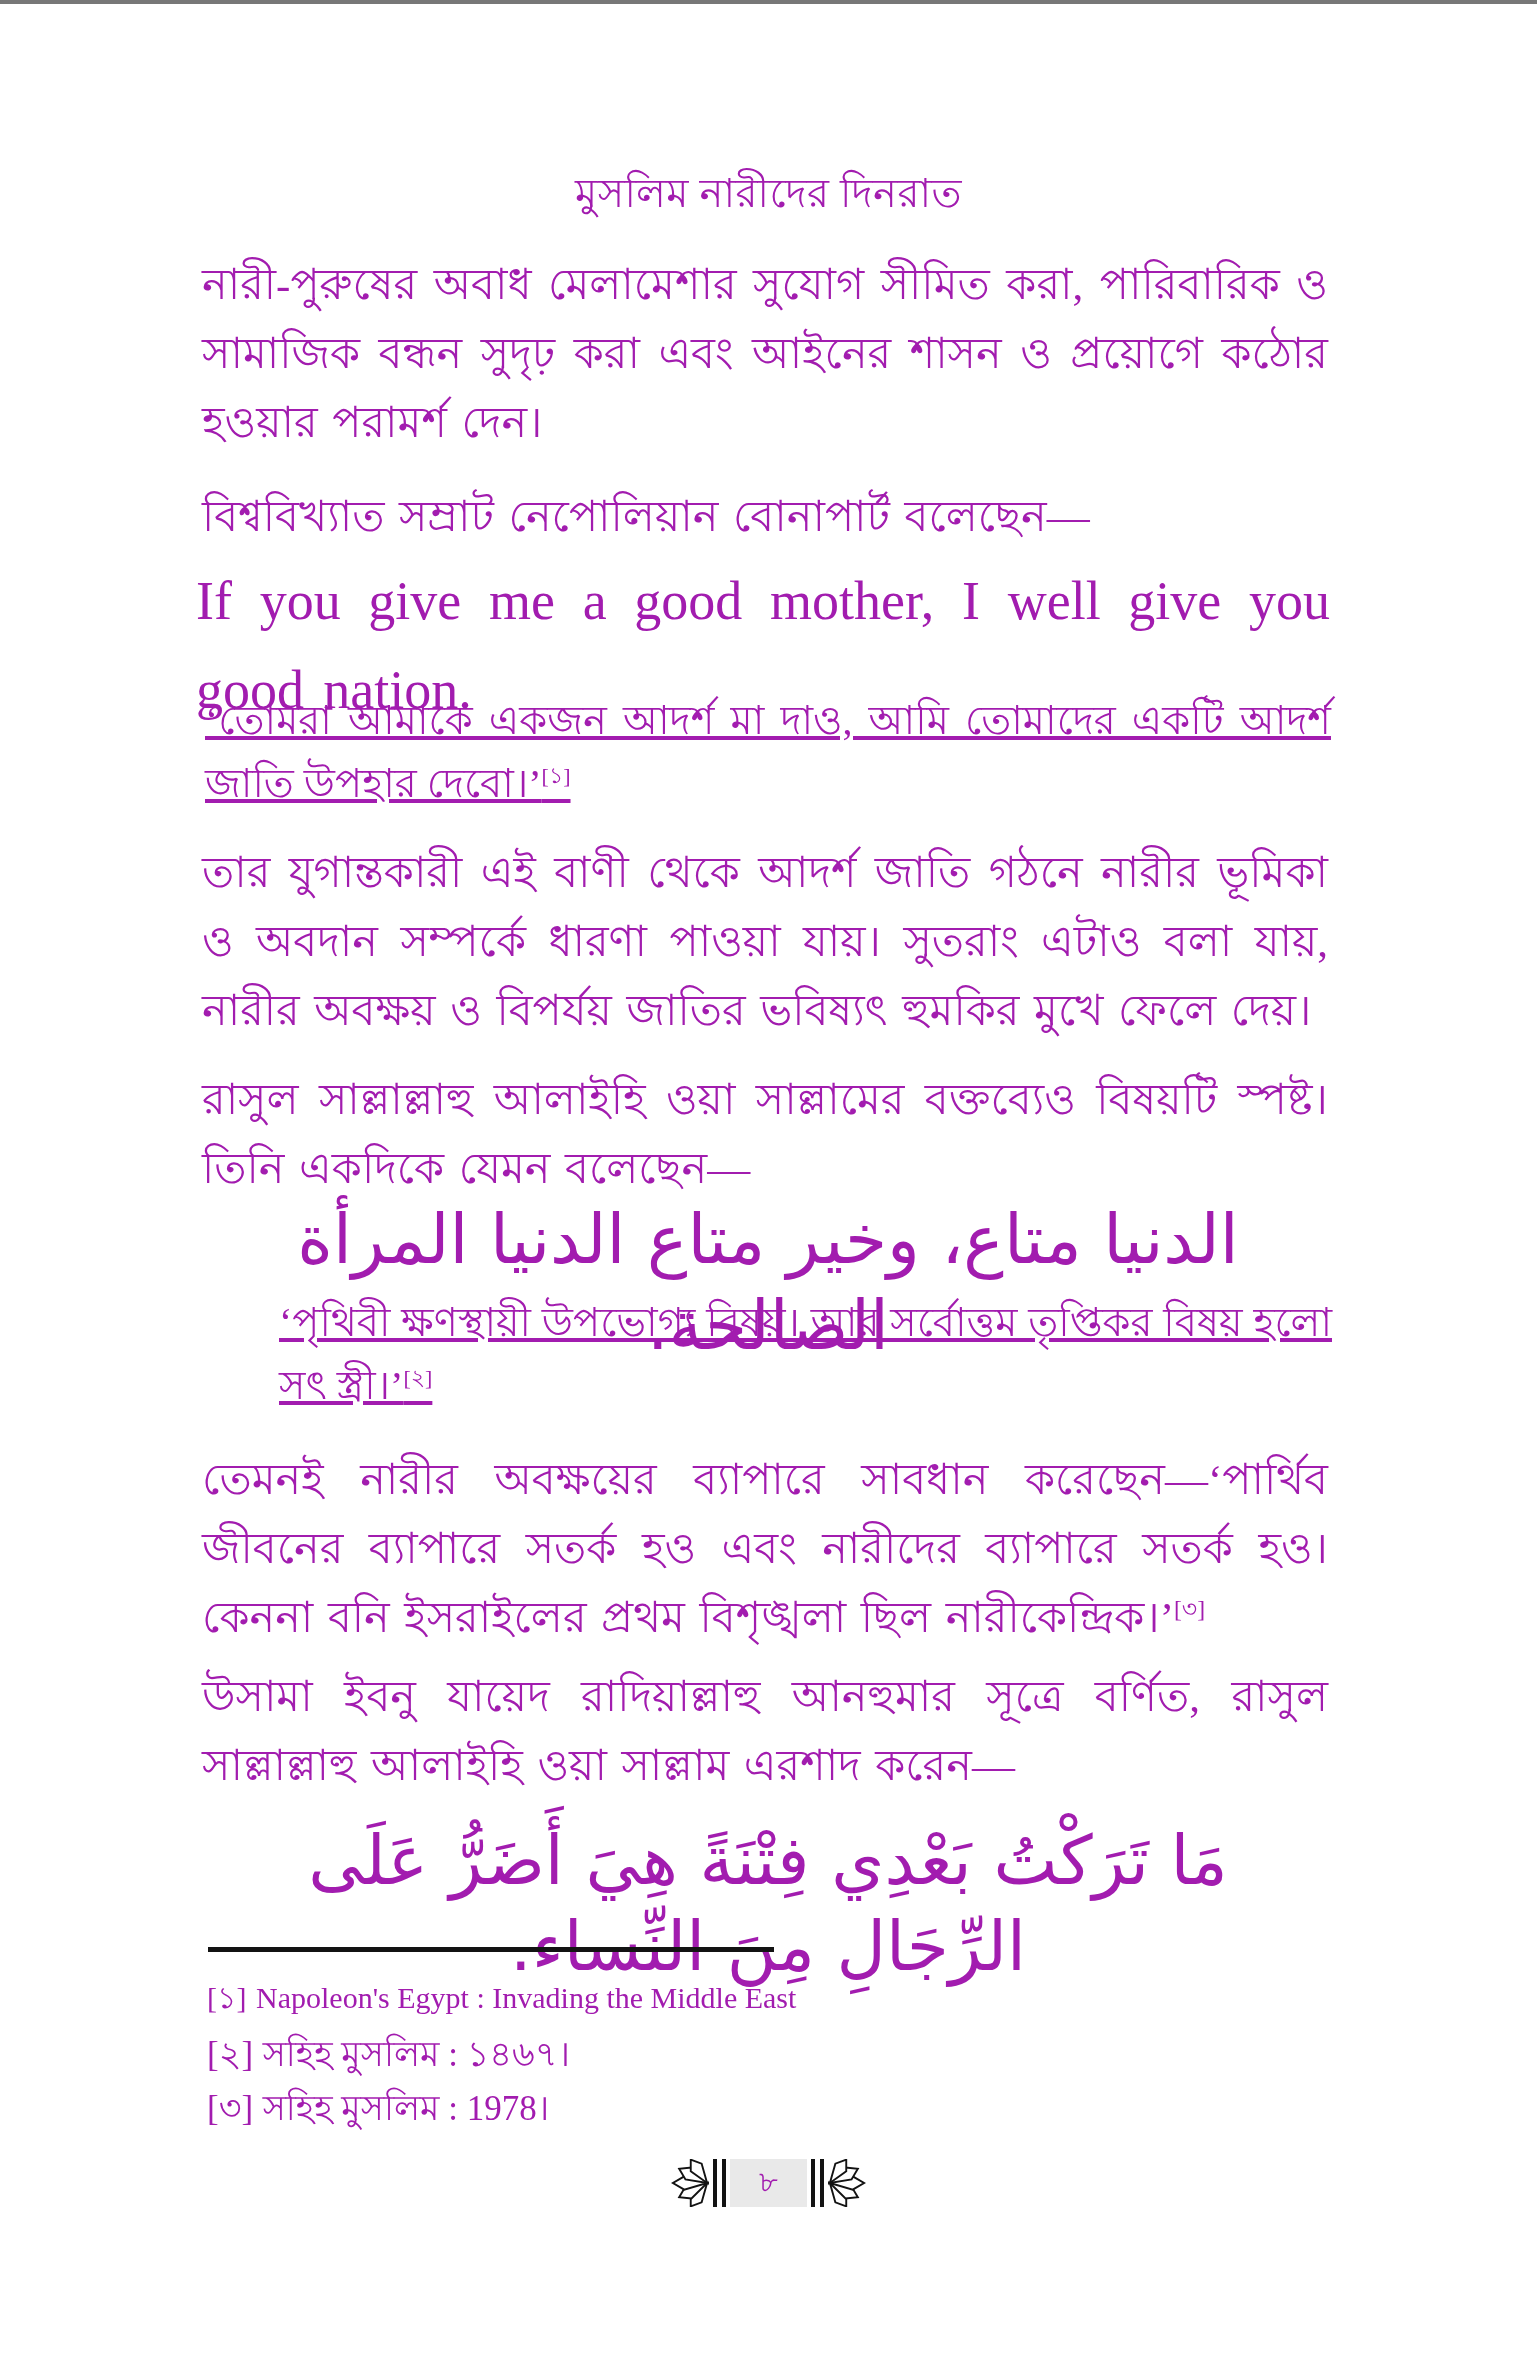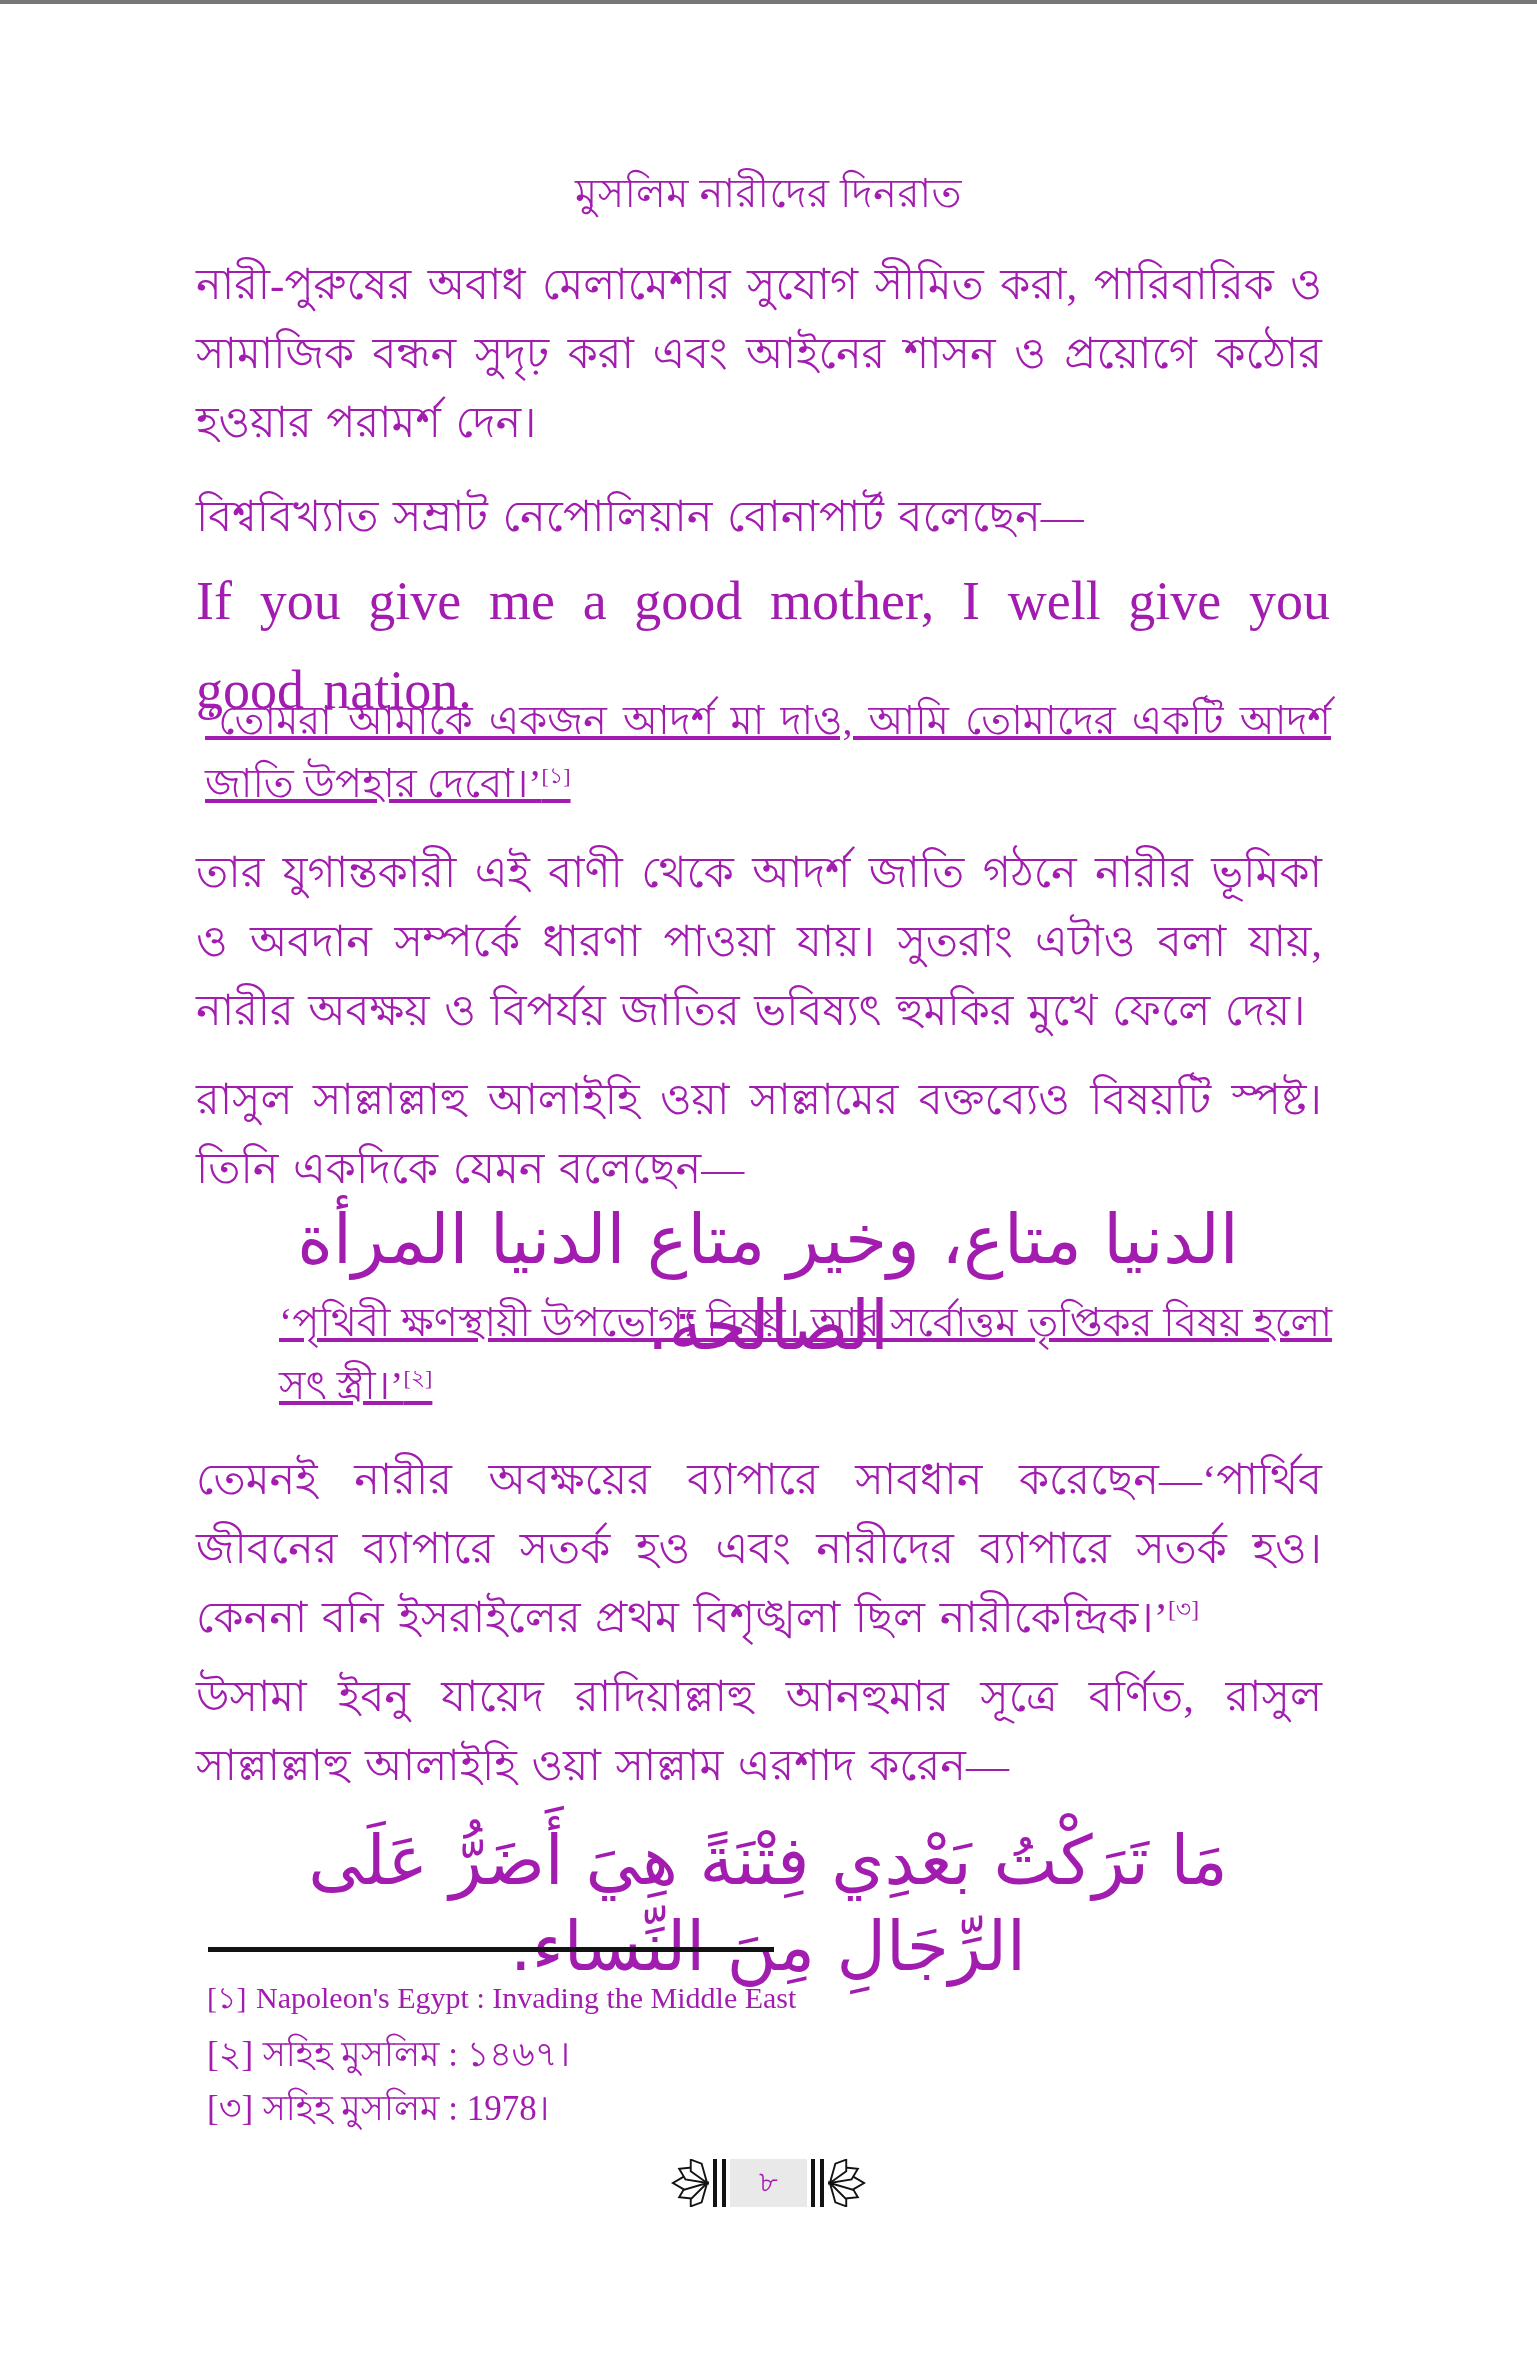--- a/index.html
+++ b/index.html
@@ -17,21 +17,21 @@
   
   .page-header{
     top:165px;left:0;width:1537px;
     text-align:center;
     font-size:40px;line-height:50px;
     letter-spacing:0.5px;
   }
 
   
   .bn-para{
-    left:196px;width:1126px;
+    left:202px;width:1126px;
     font-size:43px;line-height:69px;
     text-align:justify;
     text-align-last:left;
     word-spacing:3.8px;
   }
 
   
   .en-quote{
     left:196px;width:1134px;
     font-size:54px;line-height:89px;

